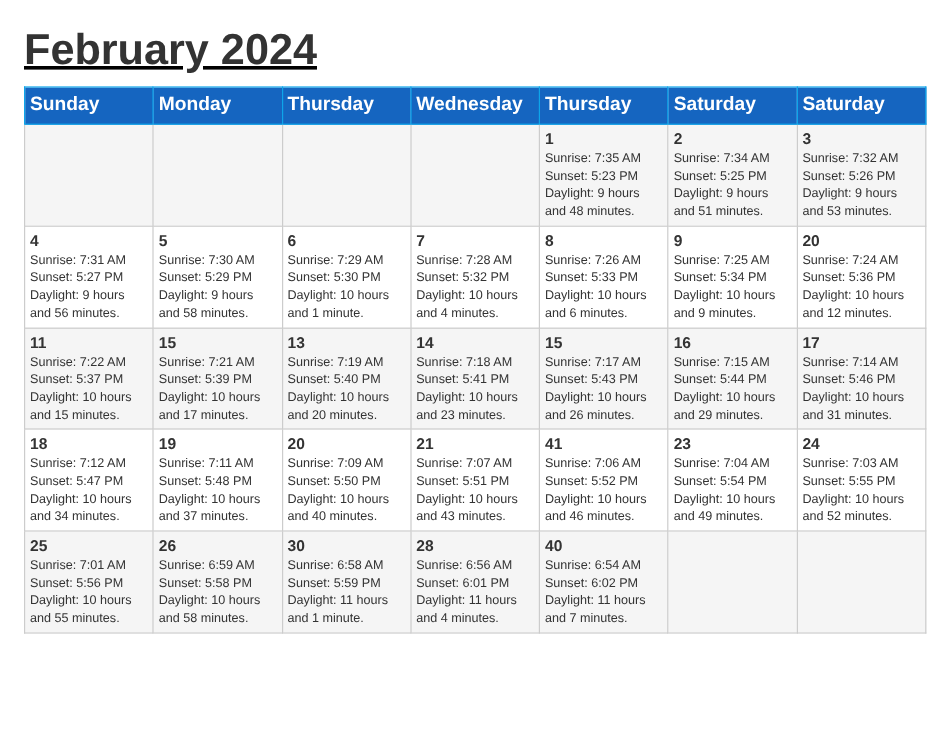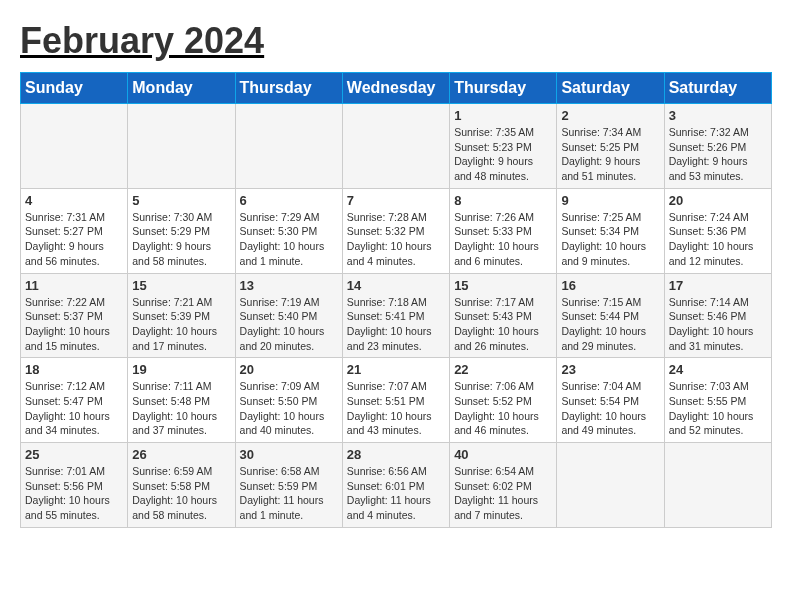--- a/index.html
+++ b/index.html
@@ -198,21 +198,21 @@
         </td>
         <td>
           <div class="day-number">20</div>
           <div class="day-info">Sunrise: 7:09 AM<br>Sunset: 5:50 PM<br>Daylight: 10 hours and 40 minutes.</div>
         </td>
         <td>
           <div class="day-number">21</div>
           <div class="day-info">Sunrise: 7:07 AM<br>Sunset: 5:51 PM<br>Daylight: 10 hours and 43 minutes.</div>
         </td>
         <td>
-          <div class="day-number">22</div>
+          <div class="day-number">41</div>
           <div class="day-info">Sunrise: 7:06 AM<br>Sunset: 5:52 PM<br>Daylight: 10 hours and 46 minutes.</div>
         </td>
         <td>
           <div class="day-number">23</div>
           <div class="day-info">Sunrise: 7:04 AM<br>Sunset: 5:54 PM<br>Daylight: 10 hours and 49 minutes.</div>
         </td>
         <td>
           <div class="day-number">24</div>
           <div class="day-info">Sunrise: 7:03 AM<br>Sunset: 5:55 PM<br>Daylight: 10 hours and 52 minutes.</div>
         </td>

